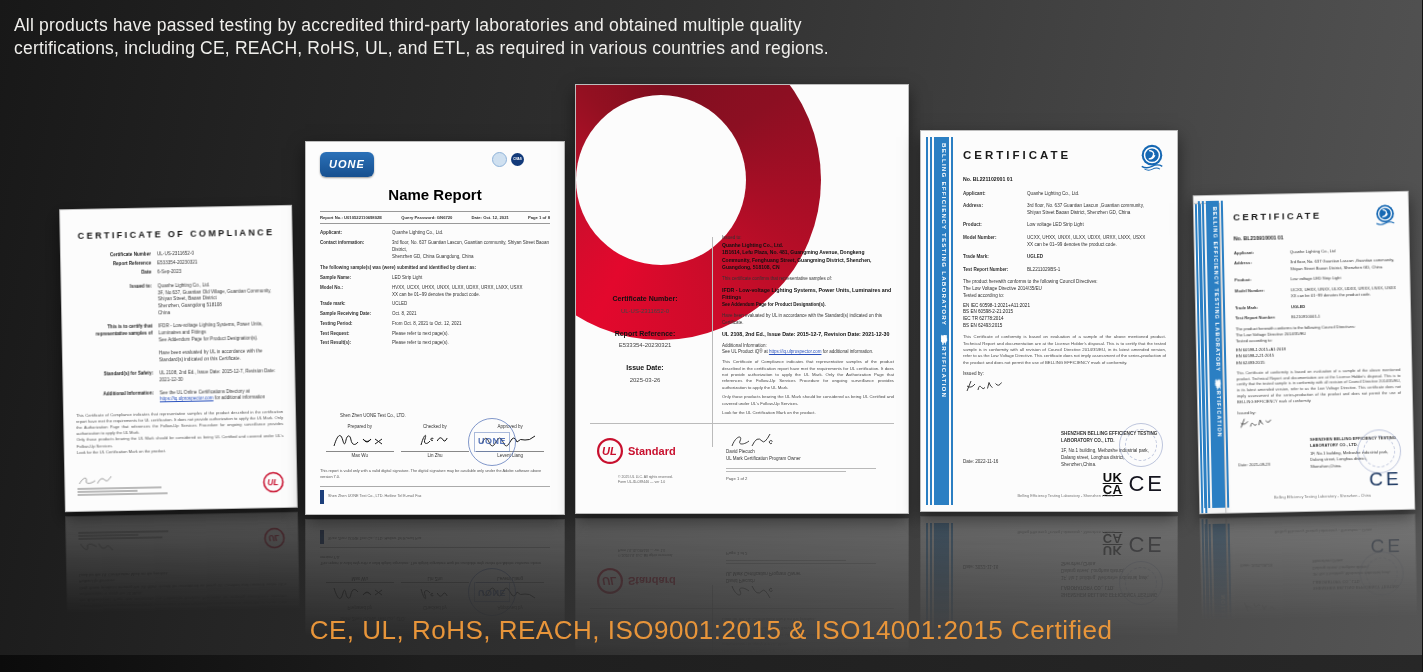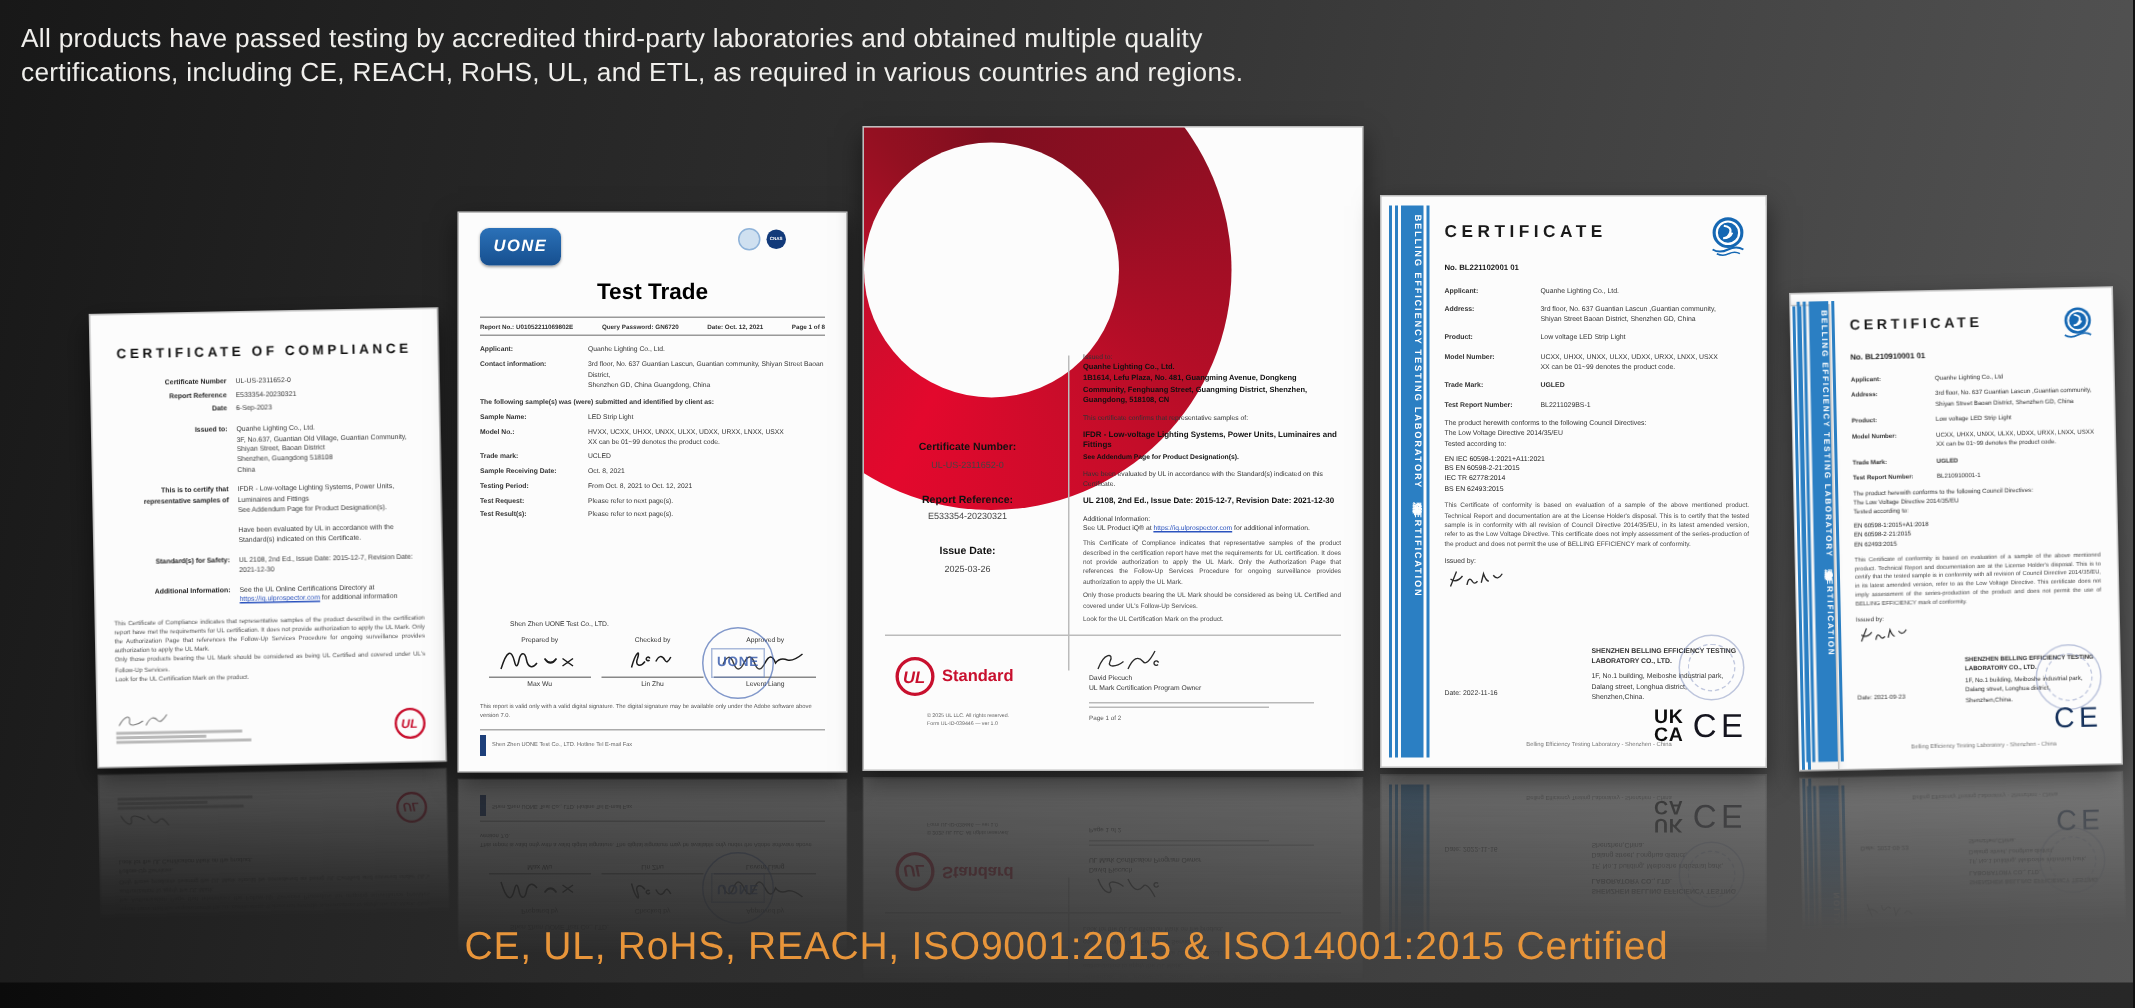--- a/index.html
+++ b/index.html
@@ -109,21 +109,21 @@
   .bpara{text-align:justify;color:#4a4a4a;font-size:4.3px;margin-top:4px;}
   .c5 .bpara{font-size:3.9px;}
   .bissued{margin-top:5px;}
   .blab{position:absolute;right:11px;width:105px;text-align:left;color:#333;}
   .c4 .blab{top:294px;} .c5 .blab{top:238px;width:92px;}
   .blab .labname{font-weight:bold;}
   .bdate{position:absolute;left:8px;font-size:4.6px;color:#333;}
   .c4 .bdate{top:322px;} .c5 .bdate{top:262px;font-size:4.1px;}
   .cemarks{position:absolute;right:12px;display:flex;gap:6px;align-items:center;}
   .c4 .cemarks{top:330px;} .c5 .cemarks{top:268px;}
-  .ukca{font-weight:800;font-size:13px;line-height:.92;color:#0d0d0d;letter-spacing:.5px;}
+  .ukca{font-weight:800;font-size:13px;line-height:.92;color:#0d0d0d;letter-spacing:.5px;text-decoration:underline;}
   .cemark{font-size:22px;color:#15151f;letter-spacing:3px;font-weight:400;}
   .c5 .cemark{font-size:19px;color:#16325c;}
   .bfooter{position:absolute;left:0;right:0;bottom:6px;text-align:center;font-size:3.9px;color:#777;}
   .lab-stamp{position:absolute;width:42px;height:42px;border:1.4px solid rgba(90,110,170,.55);border-radius:50%;
       display:flex;align-items:center;justify-content:center;opacity:.7;}
   .lab-stamp .in2{width:30px;height:30px;border:1px dashed rgba(90,110,170,.5);border-radius:50%;}
   .c4 .lab-stamp{right:14px;top:286px;} .c5 .lab-stamp{right:12px;top:232px;}
   .sigsvg{display:block;}
 </style>
 </head>
@@ -199,21 +199,21 @@
     <div class="toprow">
       <span class="uone-logo">UONE</span>
       <span class="marks">
         <span class="mark-circle mark-ilac"></span>
         <span class="mark-circle mark-cnas">CNAS</span>
         <span class="mark-text">
           <span class="microbar"></span><span class="microbar" style="width:16px"></span><span class="microbar"></span><span class="microbar" style="width:12px"></span>
         </span>
       </span>
     </div>
-    <div class="title">Test Trade</div>
+    <div class="title">Name Report</div>
     <div class="meta">
       <span>Report No.: U01052211069802E</span>
       <span>Query Password: GN6720</span>
       <span>Date: Oct. 12, 2021</span>
       <span>Page 1 of 8</span>
     </div>
     <div class="kv">
         <span class="lbl">Applicant:</span>
         <span>Quanhe Lighting Co., Ltd.</span>
       </div>

